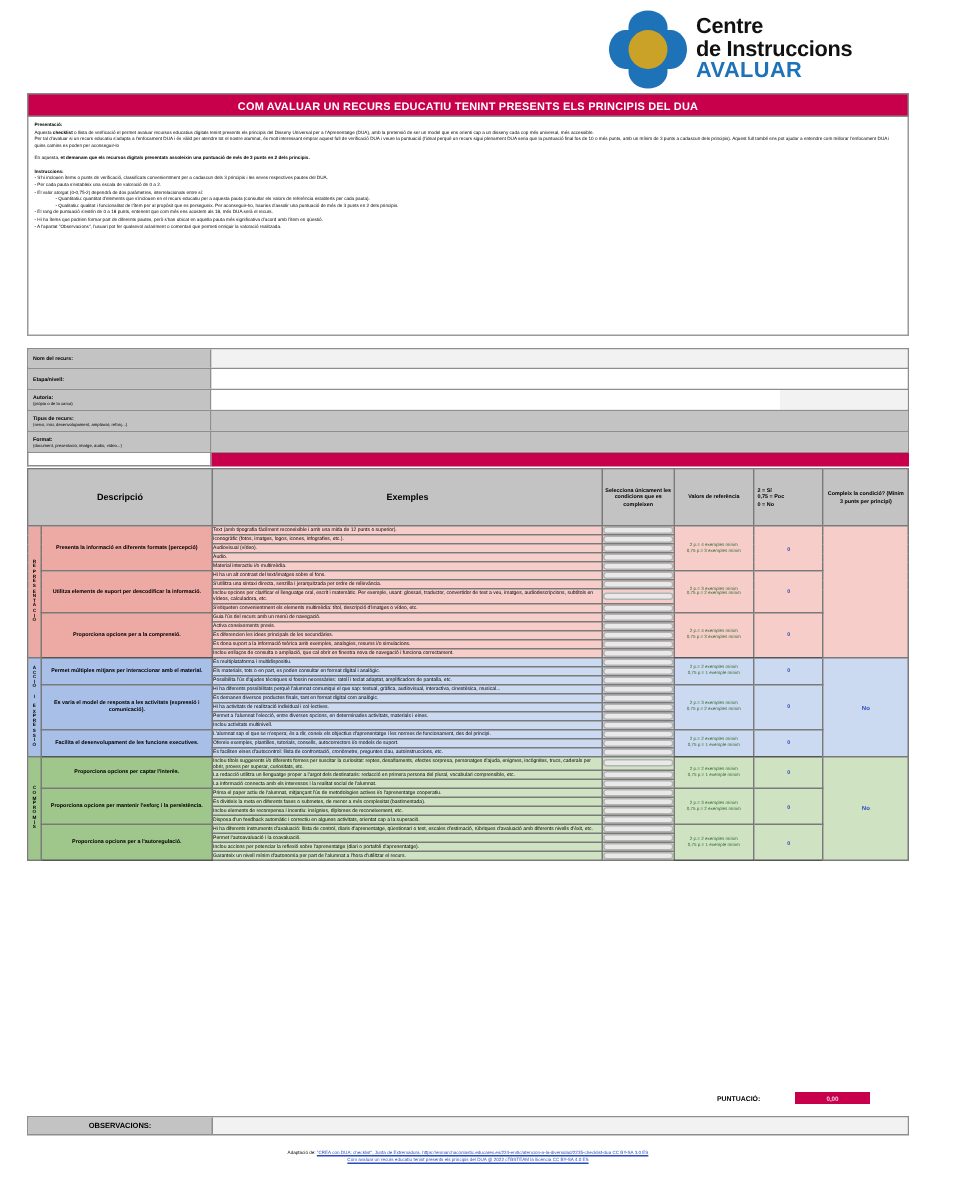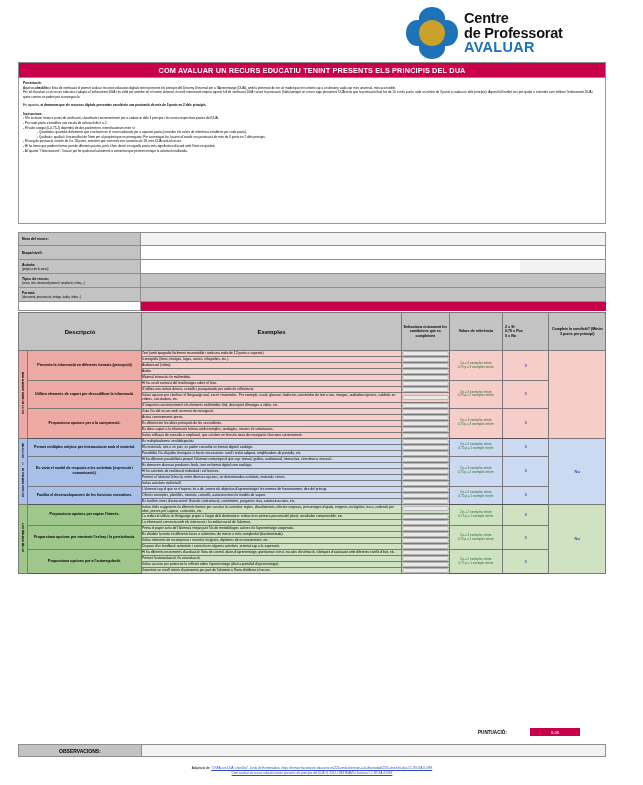--- a/index.html
+++ b/index.html
@@ -119,21 +119,21 @@
   <div class="logo-wrap">
     <div class="logo-mark">
       <div class="petal p-top"></div>
         <div class="petal p-bottom"></div>
       <div class="petal p-left"></div>
         <div class="petal p-right"></div>
       <div class="logo-core"></div>
     </div>
     <div class="logo-text">
       <div class="logo-l1">Centre</div>
-      <div class="logo-l2">de Professorat</div>
+      <div class="logo-l2">de Instruccions</div>
       <div class="logo-l3">AVALUAR</div>
     </div>
   </div>
 
   <div class="titlebar">
     <span>COM AVALUAR UN RECURS EDUCATIU TENINT PRESENTS ELS PRINCIPIS DEL DUA</span>
   </div>
   <div class="title-right"></div>
 
   <div class="intro">

